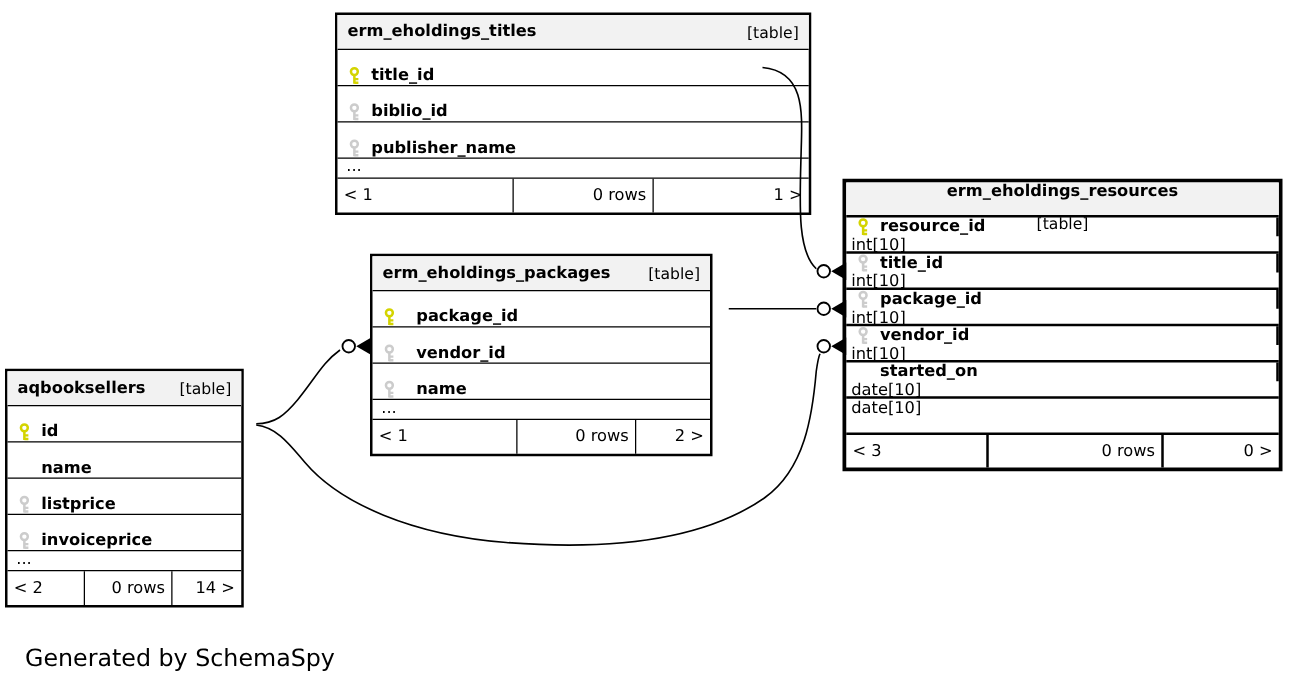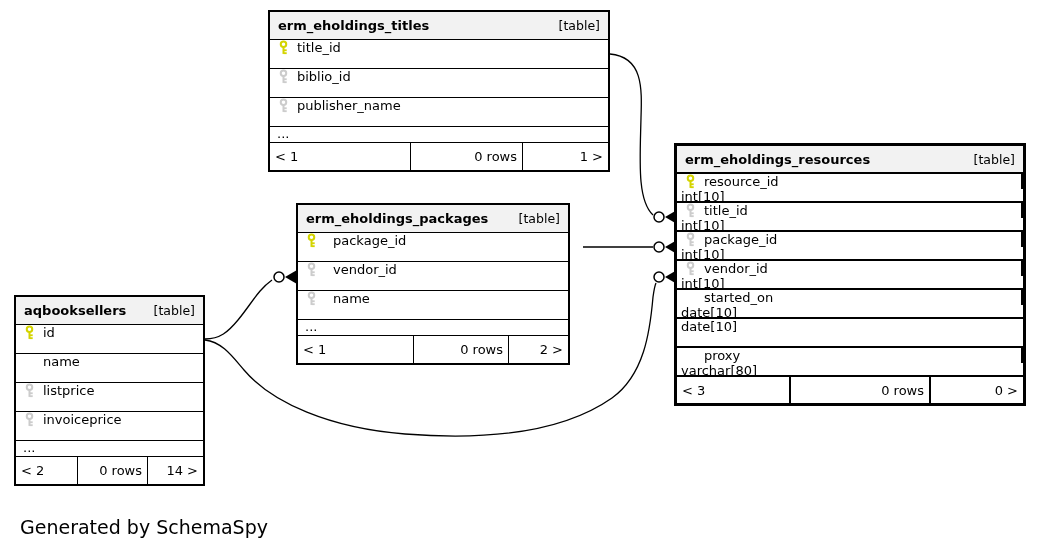--- a/index.html
+++ b/index.html
@@ -21,37 +21,38 @@
   .hdr {
     height: 28px;
     background: #f2f2f2;
     border-bottom: 1px solid #000;
     display: flex;
     justify-content: space-between;
     align-items: center;
     padding: 0 8px;
     gap: 10px;
   }
-  .main .hdr { border-bottom-width: 2px; }
+  .main .hdr { border-bottom-width: 2px; flex-direction: column; }
   .hdr .nm { font-weight: bold; font-size: 13px; white-space: nowrap; }
   .hdr .bd { font-size: 12.5px; white-space: nowrap; }
   .row {
     height: 29px;
     border-bottom: 1px solid #000;
     display: flex;
     align-items: stretch;
   }
   .main .row { border-bottom-width: 2px; flex-direction: column; }
   .namecell {
     flex: 1;
     display: flex;
-    align-items: flex-start;
+    align-items: flex-end;
     gap: 8px;
     padding: 0 8px;
     white-space: nowrap;
+    font-weight: bold;
   }
   .main .namecell { border-right: 2px solid #000; }
   .typecell {
     width: 92px;
     display: flex;
     align-items: center;
     padding: 0 4px;
     white-space: nowrap;
   }
   .keyslot { width: 11px; height: 15px; flex: 0 0 11px; }
@@ -88,21 +89,21 @@
   <defs>
     <g id="key-shape">
       <circle cx="6" cy="4.5" r="3" fill="none" stroke="currentColor" stroke-width="2.2"></circle>
       <line x1="6" y1="7.5" x2="6" y2="15" stroke="currentColor" stroke-width="2.2"></line>
       <line x1="6" y1="11" x2="9.5" y2="11" stroke="currentColor" stroke-width="2"></line>
       <line x1="6" y1="14.2" x2="9.5" y2="14.2" stroke="currentColor" stroke-width="2"></line>
     </g>
   </defs>
 </svg>
 
-<div class="tbl" style="left:268px; top:10px; width:342px;">
+<div class="tbl" style="left:268px; top:10px; width:381px;">
   <div class="hdr">
     <span class="nm">erm_eholdings_titles</span>
     <span class="bd">[table]</span>
   </div>
   <div class="row">
     <div class="namecell">
       <svg class="keyslot pk" viewBox="0 0 12 16">
           <use href="#key-shape"></use>
         </svg>
       <span>title_id</span>
@@ -162,21 +163,21 @@
     </div>
   </div>
   <div class="ellip">...</div>
   <div class="ftr">
     <div class="fc sep" style="width:116px;">&lt; 1</div>
     <div class="fc sep ra" style="width:95px;">0 rows</div>
     <div class="fc ra fill">2 &gt;</div>
   </div>
 </div>
 
-<div class="tbl" style="left:14px; top:295px; width:191px;">
+<div class="tbl" style="left:4px; top:295px; width:191px;">
   <div class="hdr">
     <span class="nm">aqbooksellers</span>
     <span class="bd">[table]</span>
   </div>
   <div class="row">
     <div class="namecell">
       <svg class="keyslot pk" viewBox="0 0 12 16">
           <use href="#key-shape"></use>
         </svg>
       <span>id</span>
@@ -260,29 +261,20 @@
       <svg class="keyslot none" viewBox="0 0 12 16">
           <use href="#key-shape"></use>
         </svg>
       <span>started_on</span>
     </div>
     <div class="typecell">date[10]</div>
   </div>
   <div class="row">
     <div class="typecell">date[10]</div>
   </div>
-  <div class="row">
-    <div class="namecell">
-      <svg class="keyslot none" viewBox="0 0 12 16">
-          <use href="#key-shape"></use>
-        </svg>
-      <span>proxy</span>
-    </div>
-    <div class="typecell">varchar[80]</div>
-  </div>
   <div class="ftr">
     <div class="fc sep" style="width:114px;">&lt; 3</div>
     <div class="fc sep ra" style="width:140px;">0 rows</div>
     <div class="fc ra fill">0 &gt;</div>
   </div>
 </div>
 
 <svg id="rel-layer" viewBox="0 0 1044 545">
 
   <path d="M 610 54 C 643 57 642 88 641 118 C 640 160 637 200 653 215" fill="none" stroke="#000" stroke-width="1.3"></path>

